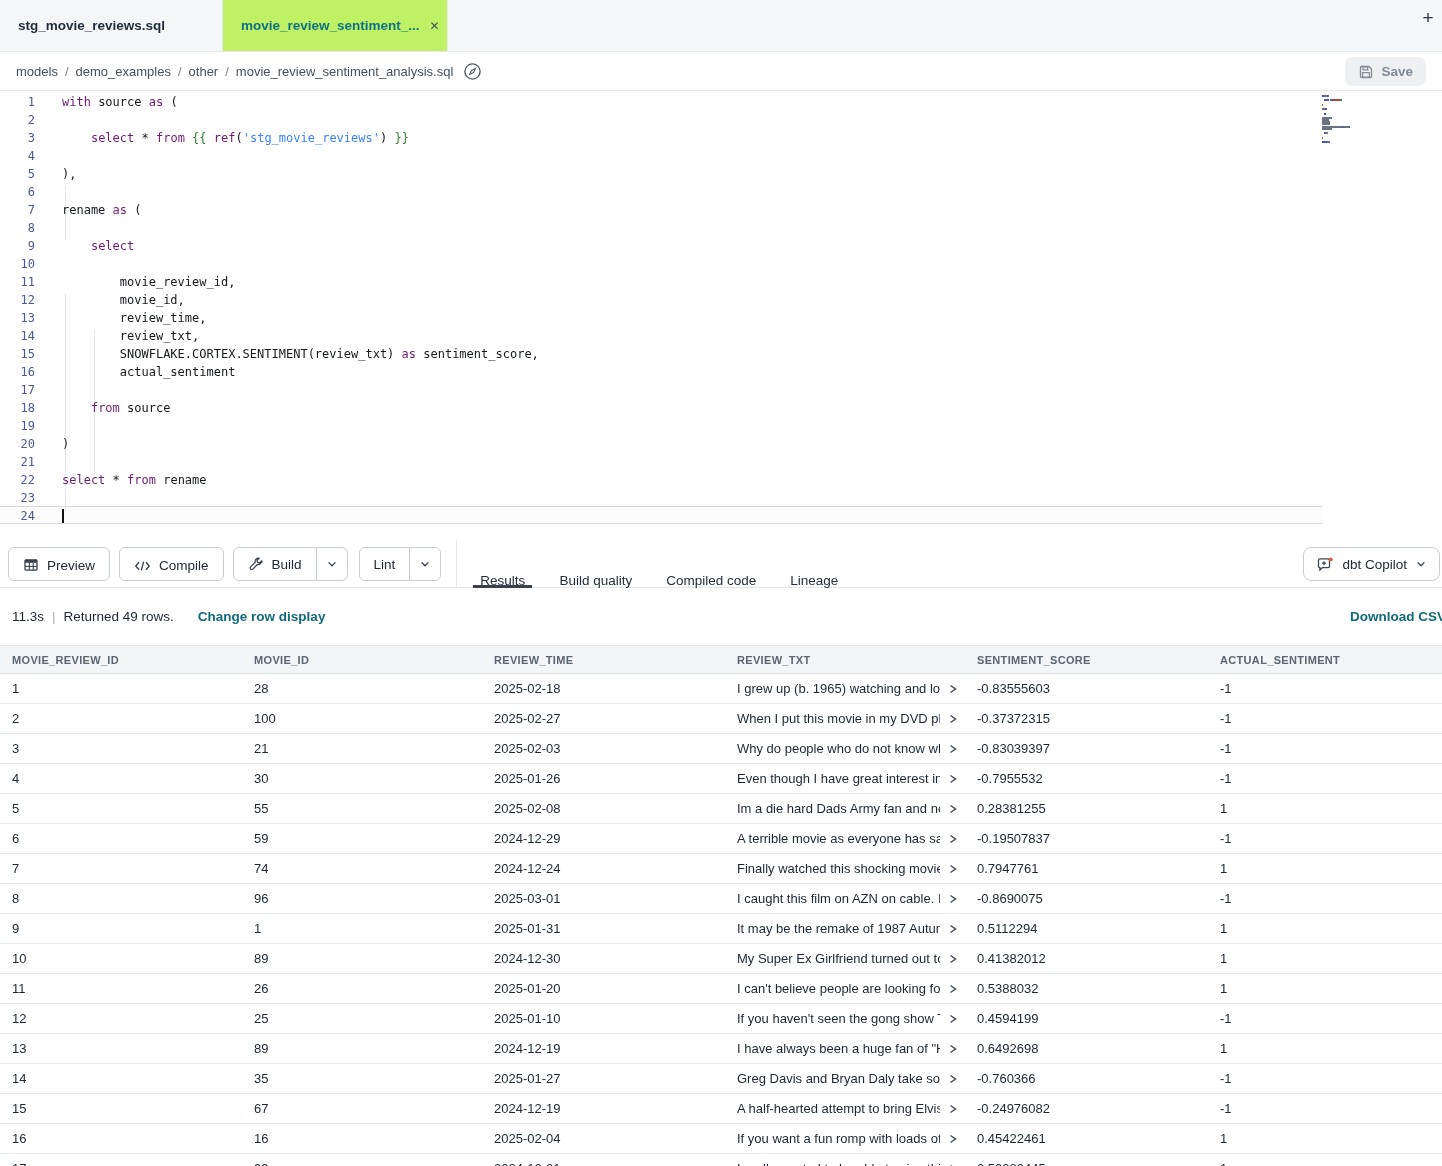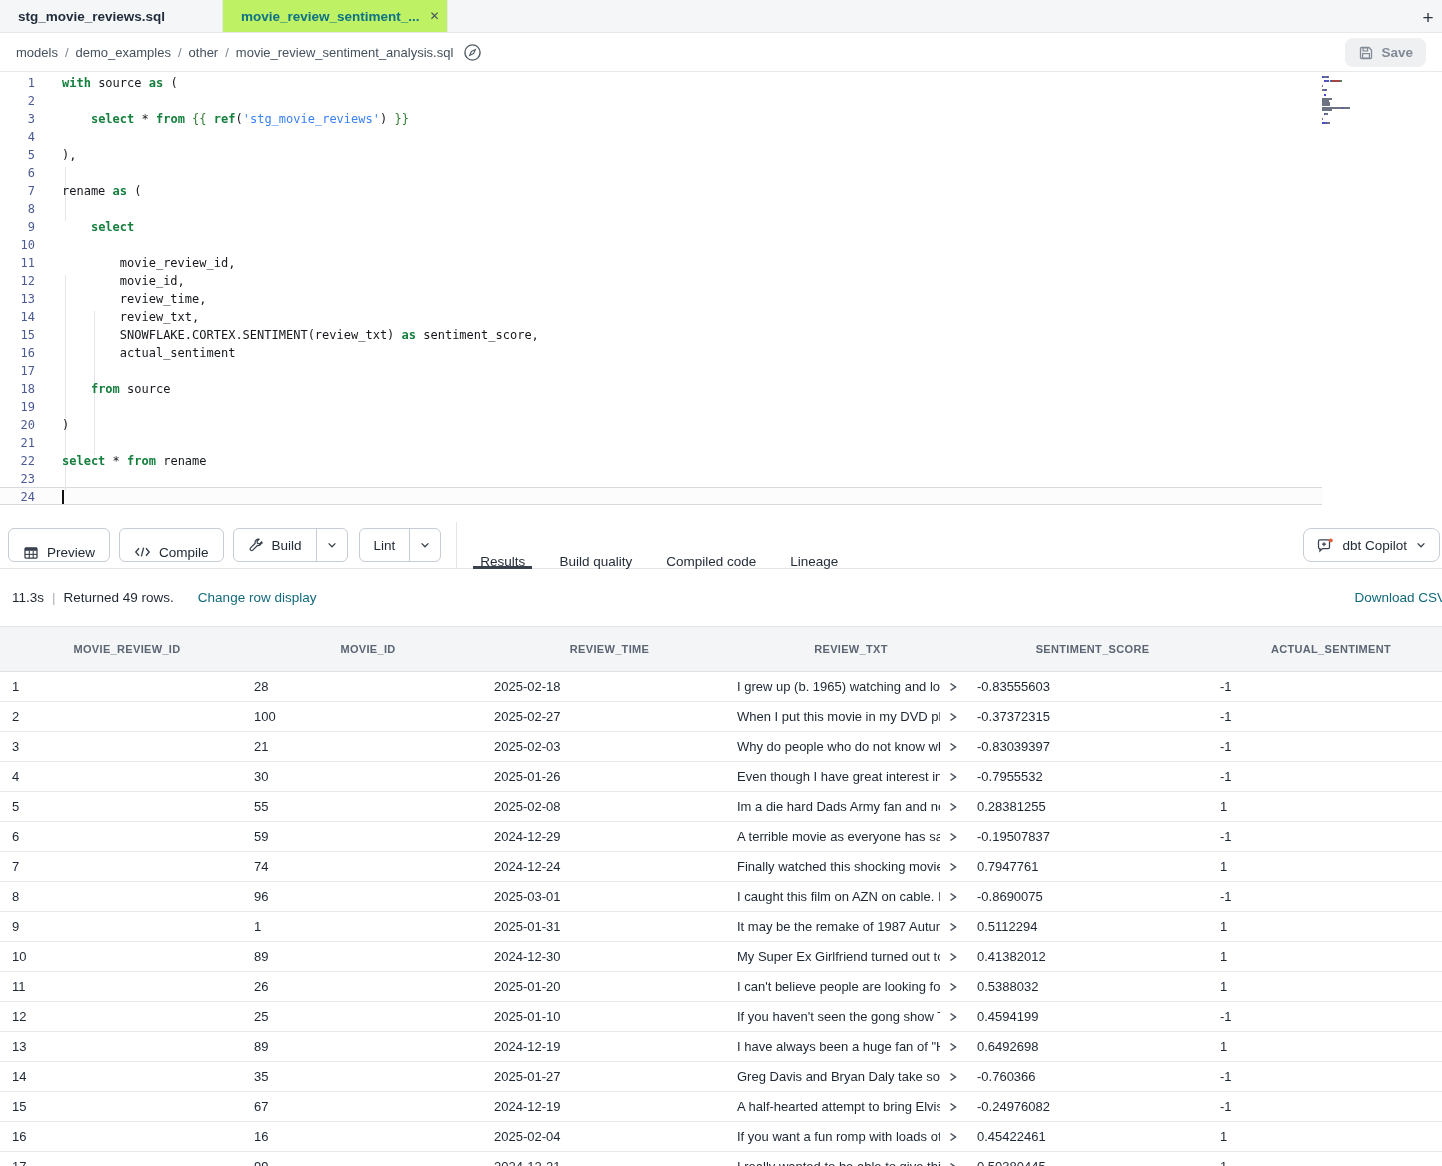--- a/index.html
+++ b/index.html
@@ -1,20 +1,20 @@
 <!DOCTYPE html>
 <html><head>
 <meta charset="utf-8">
 <style>
   * { margin:0; padding:0; box-sizing:border-box; }
   html,body { width:1442px; height:1166px; overflow:hidden; background:#fff;
     font-family:"Liberation Sans", sans-serif; color:#1c2733; }
 
   
-  .tabbar { height:33px; background:#f5f6f7; display:flex; align-items:stretch;
+  .tabbar { height:52px; background:#f5f6f7; display:flex; align-items:stretch;
     border-bottom:1px solid #e6e8ea; position:relative; }
   .tab { display:flex; align-items:center; gap:10px; padding:0 18px; width:223px;
     font-size:13.5px; font-weight:700; color:#1f2b3a; cursor:pointer;
     border-right:1px solid #e6e8ea; background:#f5f6f7; }
   .tab.active { background:#bef264; color:#0d7286; width:225px; }
   .tab .close { font-size:12px; color:#46525f; font-weight:400; margin-left:auto; }
   .newtab { position:absolute; right:0; top:0; width:28px; height:36px; display:flex;
     align-items:center; justify-content:center; font-size:19px; color:#2a3542; cursor:pointer; }
 
   
@@ -29,40 +29,40 @@
     gap:7px; font-size:13.5px; font-weight:600; color:#828b96; cursor:pointer; }
 
   
   .editor { position:relative; height:450px; background:#fff; overflow:hidden;
     font-family:"DejaVu Sans Mono", monospace; font-size:12px; }
   .ed-lines { position:absolute; top:2px; left:0; right:0; }
   .ed-line { height:18px; line-height:18px; white-space:pre; position:relative; }
   .gut { display:inline-block; width:44px; padding-right:9px; text-align:right;
     color:#4c5a93; user-select:none; }
   .code { position:absolute; left:62px; top:0; white-space:pre; }
-  .tk-kw { color:#15803d;font-weight:bold; }
+  .tk-kw { color:#701a75; }
   .tk-str { color:#3b82f6; }
   .tk-j { color:#2f7d32; }
   .tk-pl { color:#15181d; }
   .active-band { position:absolute; left:0; width:1322px; height:18px;
     background:#fcfcfd; border-top:1px solid #d8dbde; border-bottom:1px solid #d8dbde; }
   .cursor { position:absolute; left:62px; width:1.6px; height:14px; background:#111; }
   .iguide { position:absolute; width:1px; background:#e4e6e9; }
   .minimap { position:absolute; top:4px; right:42px; width:78px; cursor:pointer; }
   .mm-row { height:2px; margin-bottom:0.2px; white-space:nowrap; font-size:0; }
   .mm-seg { display:inline-block; height:2px; }
   .mm-kw { background:#4a4ace; } .mm-str { background:#a84444; }
   .mm-j { background:#3f8d44; } .mm-pl { background:#6b7280; }
   .mm-sp { background:transparent; }
 
   
   .toolbar { height:47px; border-bottom:1px solid #e3e5e8; display:flex; align-items:center;
     padding:0 2px 0 8px; }
   .btn { height:34px; background:#fff; border:1px solid #c7cdd5; border-radius:6px;
-    display:flex; align-items:flex-start; gap:8px; padding:16px 14px; font-size:13.5px;
+    display:flex; align-items:flex-end; gap:8px; padding:7px 14px; font-size:13.5px;
     color:#222b36; font-weight:400; cursor:pointer; margin-right:9px; }
   .splitbtn { display:flex; align-items:stretch; height:34px; border:1px solid #c7cdd5;
     border-radius:6px; overflow:hidden; margin-right:11px; background:#fff; }
   .splitbtn .main { display:flex; align-items:center; gap:8px; padding:0 14px;
     font-size:13.5px; color:#222b36; cursor:pointer; }
   .splitbtn .caret { display:flex; align-items:center; justify-content:center; width:31px;
     border-left:1px solid #c7cdd5; cursor:pointer; }
   .tb-divider { width:1px; height:47px; background:#e3e5e8; margin:0 6px 0 4px; }
   .rtabs { display:flex; height:47px; align-items:flex-end; }
   .rtab { display:flex; align-items:center; padding:0 17px; font-size:13.5px;
@@ -72,32 +72,32 @@
     height:3px; background:#39414d; }
   .tb-spacer { flex:1; }
   .copilot { height:34px; border:1px solid #c7cdd5; border-radius:8px; background:#fff;
     display:flex; align-items:center; gap:8px; padding:0 12px; font-size:13.5px;
     color:#222b36; cursor:pointer; }
 
   
   .statusbar { height:57px; display:flex; align-items:center; padding:0 0 0 12px;
     font-size:13.5px; color:#1f2733; }
   .statusbar .pipe { margin:0 8px; color:#a8aeb6; }
-  .link { color:#12697c; font-weight:400; cursor:pointer; }
+  .link { color:#12697c; font-weight:700; cursor:pointer; }
   .status-change { margin-left:24px; }
   .status-dl { margin-left:auto; margin-right:-4px; white-space:nowrap; }
 
   
   .rtable { width:1442px; }
   .trow { display:grid; grid-template-columns:242px 240px 243px 240px 243px 1fr;
     height:30px; align-items:center; border-bottom:1px solid #e8eaec; }
   .trow > div { padding-left:12px; font-size:13px; color:#1c2733; white-space:nowrap;
     overflow:hidden; }
   .thead { background:#f3f5f6; border-top:1px solid #e2e5e7; border-bottom:1px solid #dfe2e5;
-    height:46px;text-align:center; }
+    height:29px; }
   .thead > div { font-size:11px; font-weight:700; color:#5b6573; letter-spacing:0.03em; }
   .rt-wrap { display:flex; align-items:center; gap:7px; width:222px; }
   .rt-text { flex:1; white-space:nowrap; overflow:hidden; font-size:13px; }
   .rt-chev { flex:none; display:flex; cursor:pointer; }
 
   .icon { display:inline-flex; }
 </style>
 </head>
 <body>
 

